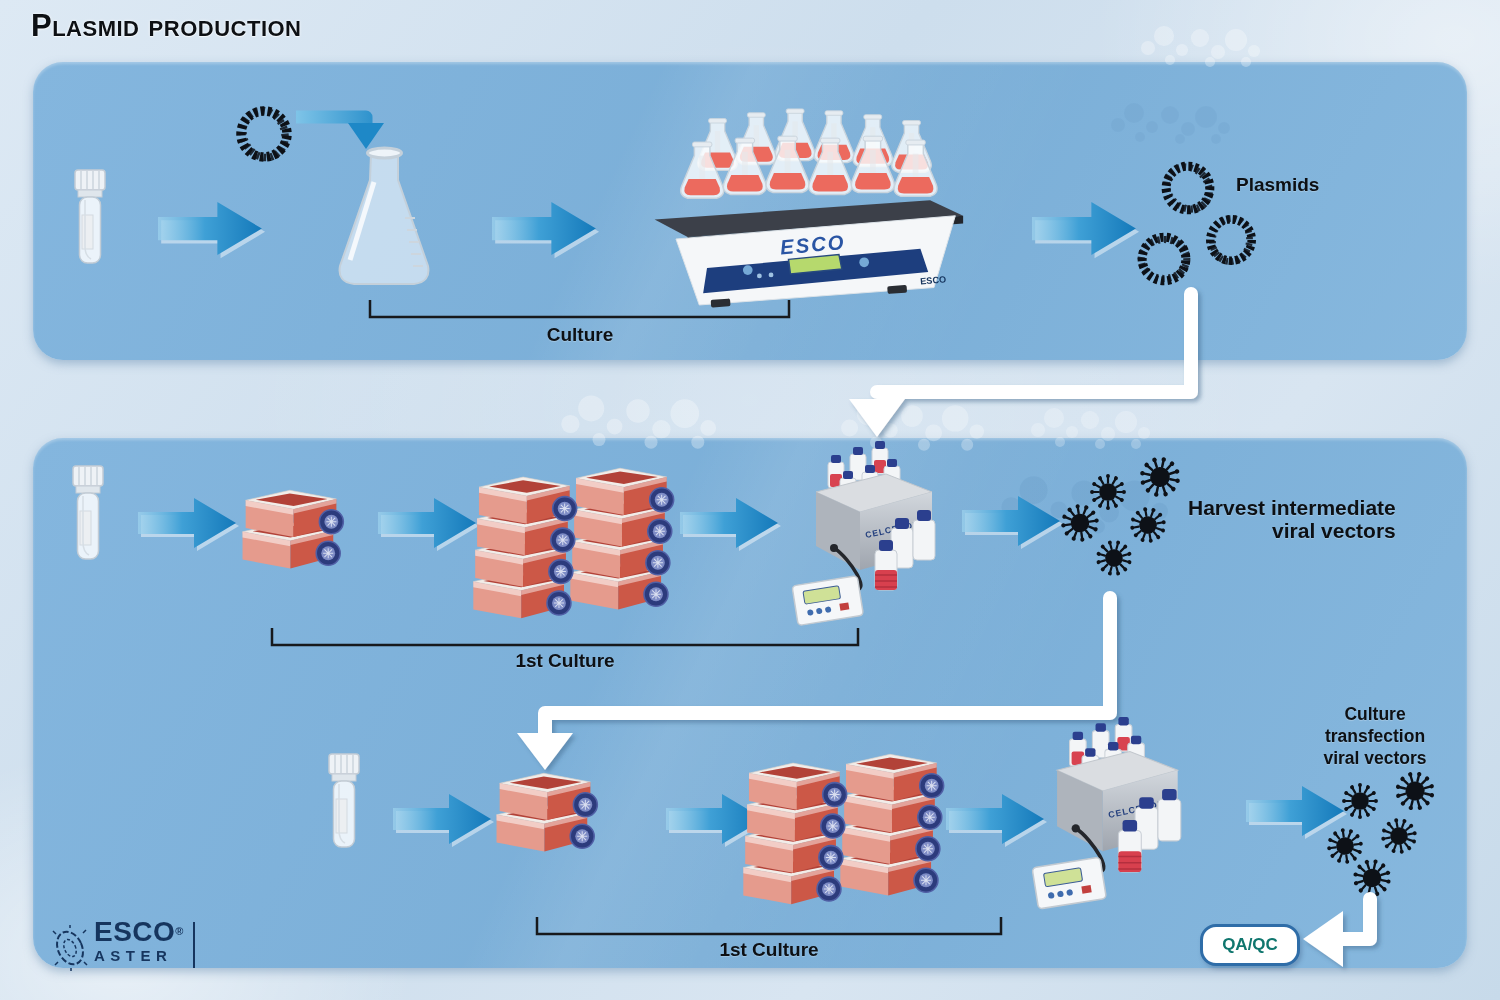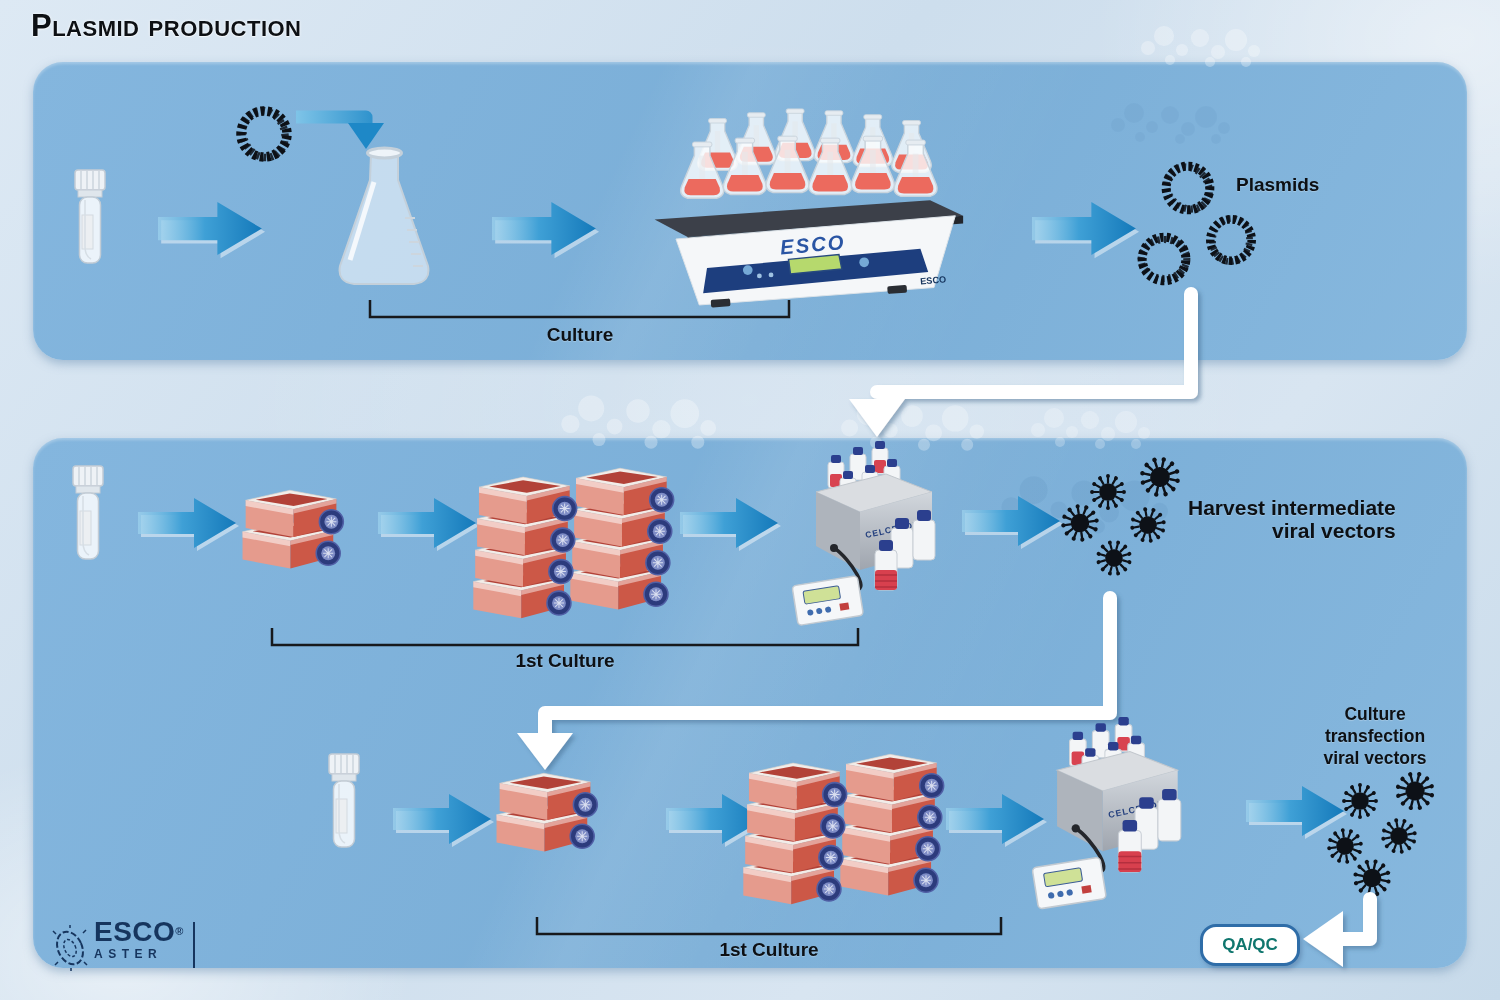--- a/index.html
+++ b/index.html
@@ -31,21 +31,21 @@
   .lbl-harvest2{left:1297px;top:703px;width:156px;text-align:center;font-size:17.5px;line-height:22px;}
   .lbl-culture3{left:537px;top:939px;width:464px;text-align:center;font-size:19px;}
   .qaqc{left:1200px;top:924px;width:94px;height:36px;background:#fff;border:3px solid #2f6da8;
     border-radius:16px;display:flex;align-items:center;justify-content:center;
     font-weight:bold;font-size:17px;color:#0f766e;box-shadow:2px 3px 4px rgba(60,90,130,.35);}
   .footer{position:absolute;left:50px;top:918px;z-index:5;display:flex;align-items:flex-start;color:#16355e;justify-content:flex-end;}
   .logo-icon{margin-top:6px;}
   .logo-text{margin-left:2px;line-height:1;}
   .logo-main{font-size:28px;font-weight:bold;letter-spacing:.5px;}
   .logo-reg{font-size:11px;vertical-align:super;font-weight:bold;}
-  .logo-sub{font-size:12px;font-weight:bold;letter-spacing:5.5px;margin-top:2px;}
+  .logo-sub{font-size:15px;font-weight:bold;letter-spacing:5.5px;margin-top:2px;}
   .logo-divider{width:2px;height:46px;background:#16355e;margin:4px 8px 0 10px;}
   .copyright{font-size:10.5px;font-weight:bold;line-height:14.5px;margin-top:3px;}
   .copyright div{white-space:nowrap;}
 </style>
 </head>
 <body>
 
 <div class="canvas">
 
   <div class="panel p1"></div>

